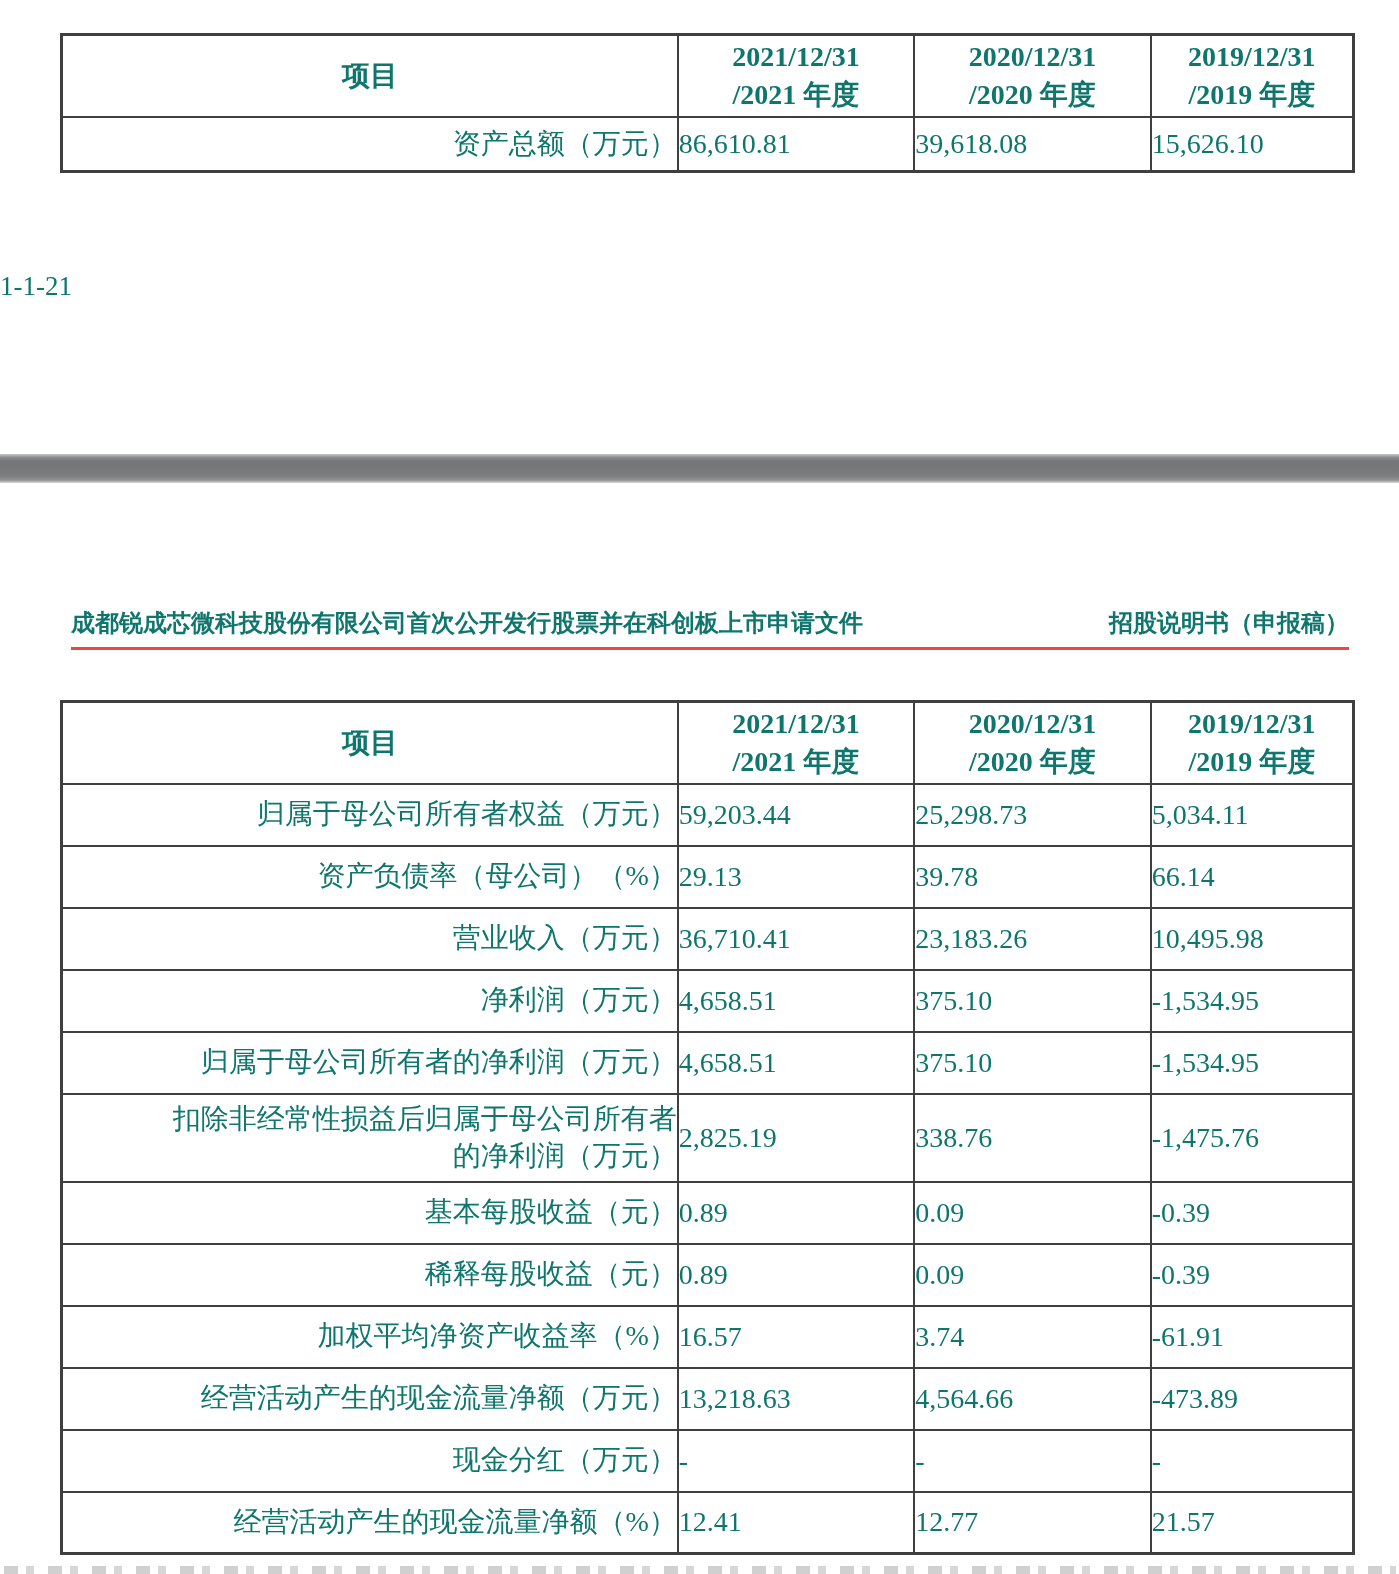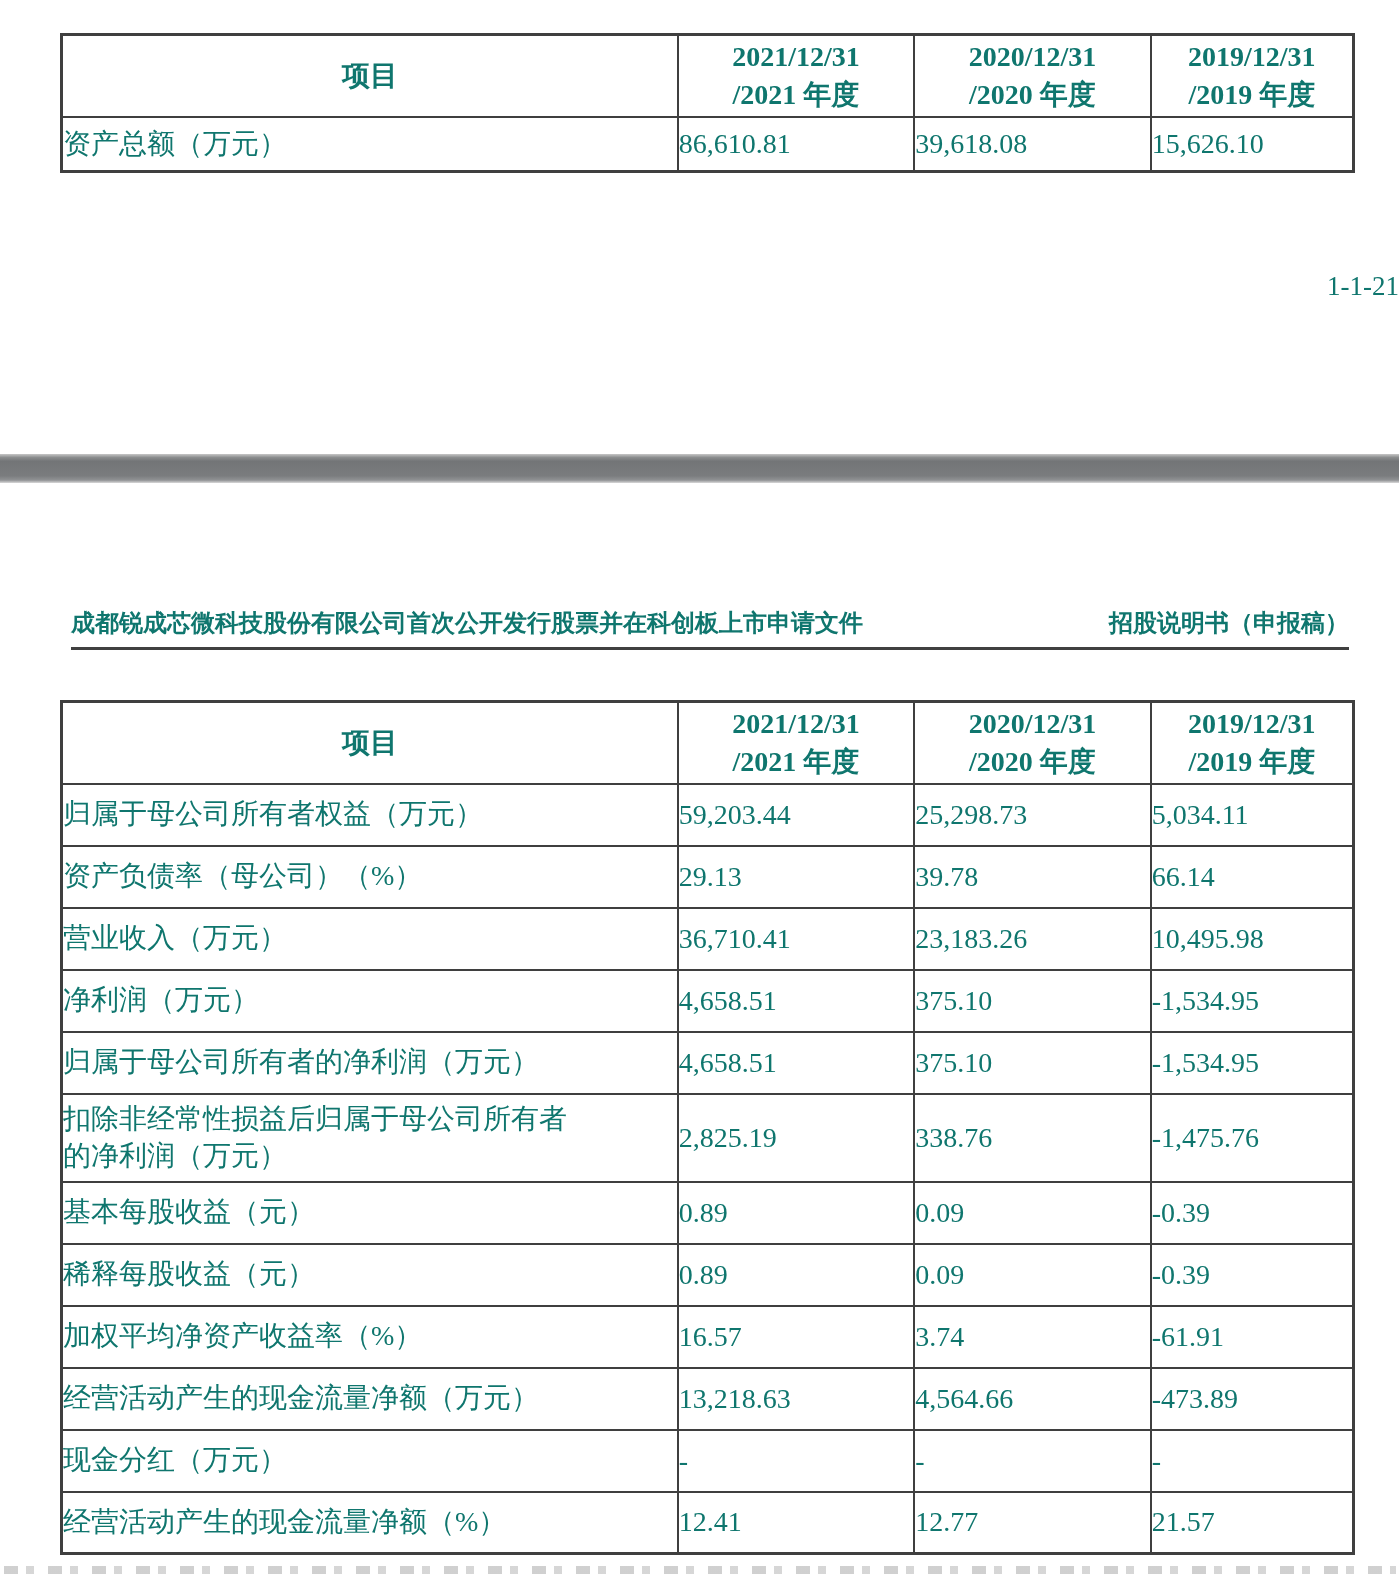--- a/index.html
+++ b/index.html
@@ -33,21 +33,21 @@
   }
   .fin-table { border: 3px solid #3f3f3f; }
   .fin-table thead tr { height: 82px; }
   .fin-table th {
     font-weight: bold;
     text-align: center;
     white-space: pre-line;
     line-height: 1.35;
   }
   .fin-table td.label-cell {
-    text-align: left;
+    text-align: right;
     white-space: pre-line;
     line-height: 1.3;
     margin-top: 7px;
   }
   .fin-table td.value-cell {
     text-align: left;
     padding-right: 18px;
   }
   .fin-table td.value-cell:last-child { padding-right: 10px; }
 
@@ -57,21 +57,21 @@
   #table-main { top: 700px; }
   #table-main tbody tr { height: 62px; }
   #table-main tbody tr.tall { height: 88px; }
 
   
   #page-number {
     position: absolute;
     top: 268px;
     left: 0;
     width: 100%;
-    text-align: right;
+    text-align: left;
     font-size: 27px;
     line-height: 36px;
   }
 
   
   #page-separator {
     position: absolute;
     top: 454px;
     left: 0;
     width: 100%;
@@ -84,21 +84,21 @@
 
   
   #doc-header {
     position: absolute;
     top: 608px;
     left: 71px;
     width: 1278px;
     display: flex;
     justify-content: space-between;
     align-items: baseline;
-    border-bottom: 3px solid #404040;
+    border-bottom: 3px solid #ef4444;
     padding-bottom: 9px;
     font-family: "Liberation Sans", "DejaVu Sans", sans-serif;
     font-weight: 700;
     font-size: 24px;
     line-height: 30px;
     white-space: nowrap;
   }
 
   
   #bottom-clip {

